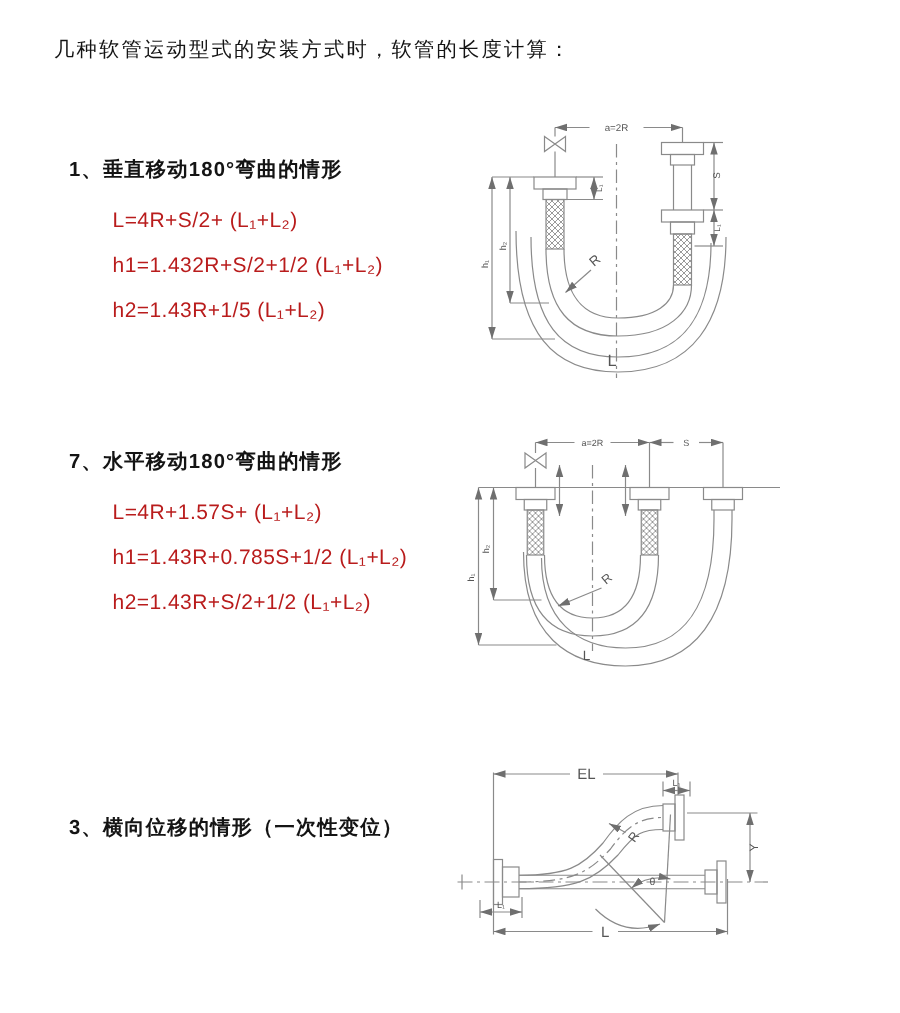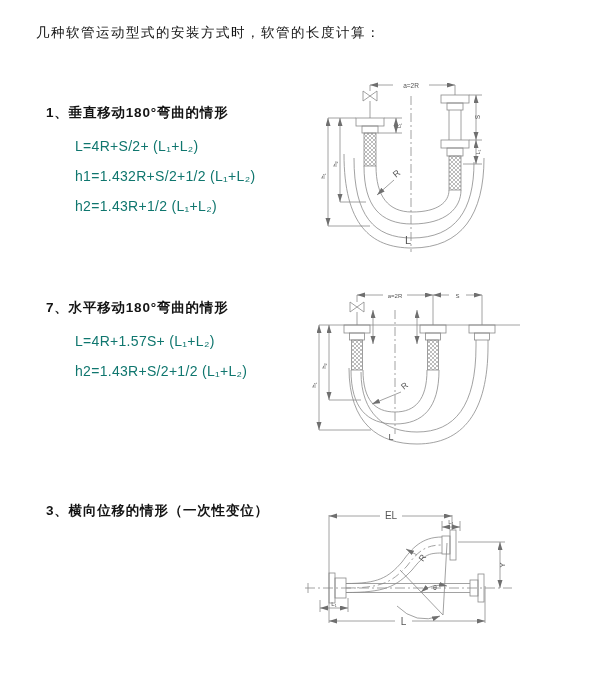--- a/index.html
+++ b/index.html
@@ -11,48 +11,49 @@
     position:relative;
     overflow:hidden;
   }
   .page-title{
     position:absolute;left:36px;top:24px;
     font-size:13.5px;font-weight:400;letter-spacing:1.5px;white-space:nowrap;
   }
   .sec{position:absolute;left:46px}
   .sec-heading{font-size:13.5px;font-weight:700;letter-spacing:.8px;white-space:nowrap}
   .sec-formulas{margin-left:29px;margin-top:9px}
-  .formula{font-size:14px;line-height:30px;letter-spacing:.3px;white-space:nowrap;color:#0f766e}
+  .formula{font-size:14px;line-height:30px;letter-spacing:.3px;white-space:nowrap;color:#b91c1c}
   svg{position:absolute;overflow:visible}
   svg text{font-family:"Liberation Sans","DejaVu Sans",sans-serif;fill:#555555}
   svg path,svg line,svg rect{vector-effect:none}
 </style>
 </head>
 <body>
 
 <div class="page-title">几种软管运动型式的安装方式时，软管的长度计算：</div>
 
 <div class="sec" style="top:104px">
   <div class="sec-heading">1、垂直移动180°弯曲的情形</div>
   <div class="sec-formulas">
     <div class="formula">L=4R+S/2+ (L₁+L₂)</div>
     <div class="formula">h1=1.432R+S/2+1/2 (L₁+L₂)</div>
-    <div class="formula">h2=1.43R+1/2 (L₁+L₂)</div>
+    <div class="formula">h2=1.43R+1/5 (L₁+L₂)</div>
   </div>
 </div>
 
 <div class="sec" style="top:299px">
   <div class="sec-heading">7、水平移动180°弯曲的情形</div>
   <div class="sec-formulas">
     <div class="formula">L=4R+1.57S+ (L₁+L₂)</div>
+    <div class="formula">h1=1.43R+0.785S+1/2 (L₁+L₂)</div>
     <div class="formula">h2=1.43R+S/2+1/2 (L₁+L₂)</div>
   </div>
 </div>
 
-<div class="sec" style="top:502px">
+<div class="sec" style="top:543px">
   <div class="sec-heading">3、横向位移的情形（一次性变位）</div>
 </div>
 
 <svg style="left:308px;top:66px" width="285" height="195" viewBox="0 0 285 195">
   <defs>
     <pattern id="brA" width="4" height="4" patternUnits="userSpaceOnUse">
       <path d="M0,4 L4,0 M0,0 L4,4" stroke="#8f8f8f" stroke-width="0.6" fill="none"></path>
     </pattern>
     <marker id="arA" markerWidth="9" markerHeight="7" refX="8" refY="2.5" orient="auto-start-reverse" markerUnits="userSpaceOnUse">
       <path d="M0,0 L8,2.5 L0,5 Z" fill="#6f6f6f"></path>

